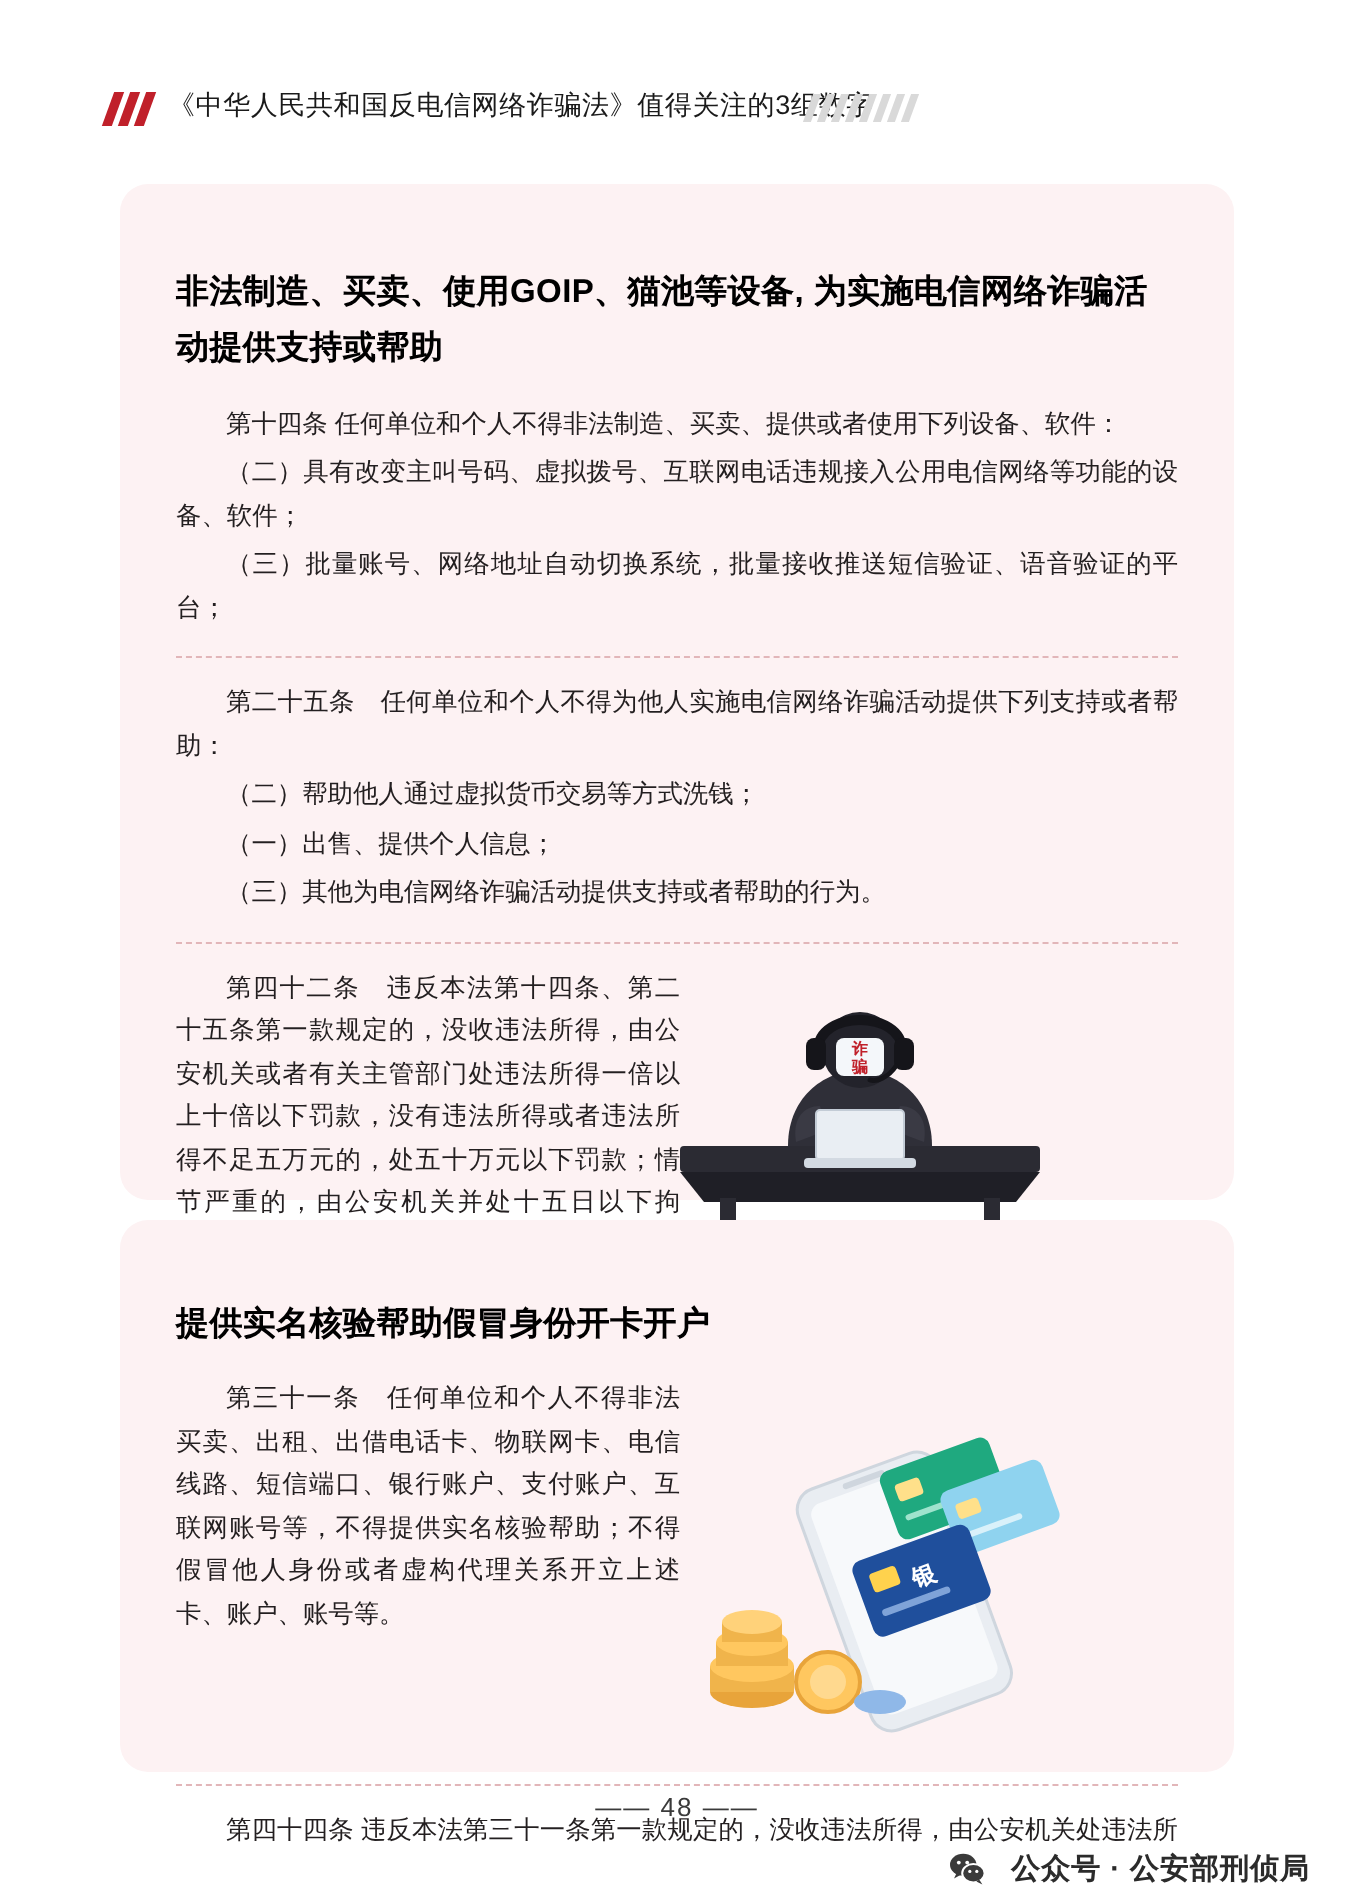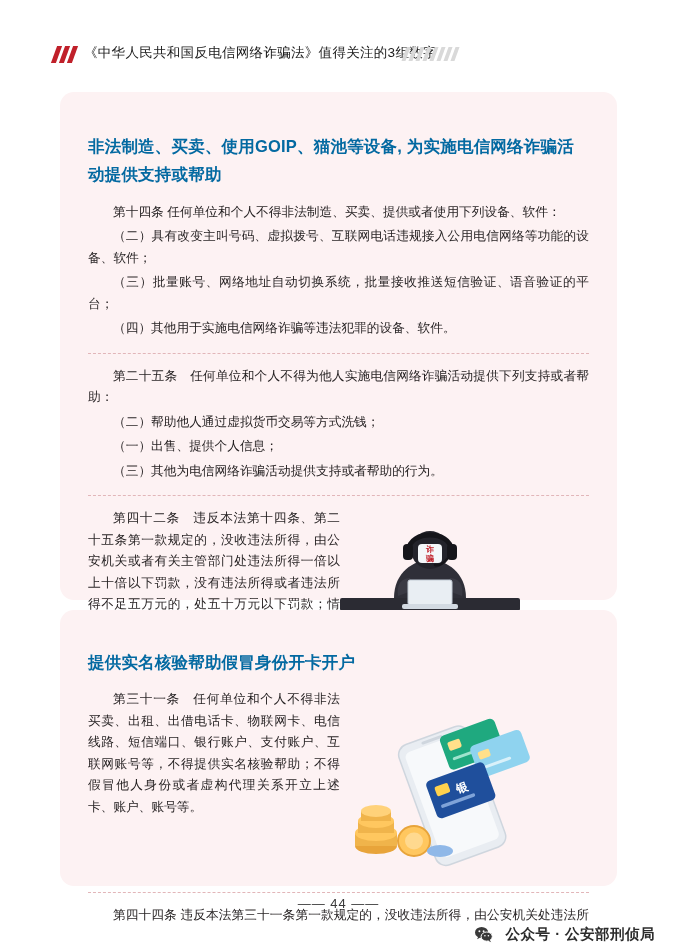--- a/index.html
+++ b/index.html
@@ -81,21 +81,21 @@
   }
   .card-two {
     left: 60px;
     top: 610px;
     width: 557px;
     height: 276px;
     padding: 24px 28px 18px 28px;
   }
 
   .card-heading {
-    color: #0369a1;
+    color: #000000;
     font-size: 16.5px;
     font-weight: bold;
     line-height: 28px;
     letter-spacing: 0.2px;
   }
 
   .para {
     font-size: 12.7px;
     line-height: 21.5px;
     color: #231f20;
@@ -203,21 +203,20 @@
 </div>
 
 <section class="card card-one">
 
   <h2 class="card-heading">非法制造、买卖、使用GOIP、猫池等设备, 为实施电信网络诈骗活动提供支持或帮助</h2>
 
   <div class="block-1-body">
     <p class="para indent">第十四条 任何单位和个人不得非法制造、买卖、提供或者使用下列设备、软件：</p>
     <p class="para indent">（二）具有改变主叫号码、虚拟拨号、互联网电话违规接入公用电信网络等功能的设备、软件；</p>
     <p class="para indent">（三）批量账号、网络地址自动切换系统，批量接收推送短信验证、语音验证的平台；</p>
-    <p class="para indent">（四）其他用于实施电信网络诈骗等违法犯罪的设备、软件。</p>
   </div>
 
   <hr class="divider">
 
   <div>
     <p class="para indent">第二十五条　任何单位和个人不得为他人实施电信网络诈骗活动提供下列支持或者帮助：</p>
     <p class="para indent" style="margin-top:3px">（二）帮助他人通过虚拟货币交易等方式洗钱；</p>
     <p class="para indent" style="margin-top:3px">（一）出售、提供个人信息；</p>
     <p class="para indent" style="margin-top:3px">（三）其他为电信网络诈骗活动提供支持或者帮助的行为。</p>
   </div>
@@ -318,21 +317,21 @@
         </g>
       </svg>
     </div>
   </div>
 
   <hr class="divider" style="margin-top:74px">
 
   <p class="para indent">第四十四条 违反本法第三十一条第一款规定的，没收违法所得，由公安机关处违法所得一倍以上十倍以下罚款，没有违法所得或者违法所得不足二万元的，处二十万元以下罚款；情节严重的，并处十五日以下拘留。</p>
 </section>
 
-<div class="page-number">—— 44 ——</div>
+<div class="page-number">—— 48 ——</div>
 
 <div class="footer-bar"></div>
 
 <div class="wechat-badge">
   <span class="wechat-icon">
     <svg width="19" height="19" viewBox="0 0 19 19" xmlns="http://www.w3.org/2000/svg">
       <ellipse cx="7.6" cy="7.4" rx="6.6" ry="5.5" fill="#3a3a3a"></ellipse>
       <polygon points="4.4,11.4 3.0,14.2 6.4,12.4" fill="#3a3a3a"></polygon>
       <circle cx="5.4" cy="6.3" r="0.95" fill="#ffffff"></circle>
       <circle cx="9.6" cy="6.3" r="0.95" fill="#ffffff"></circle>

